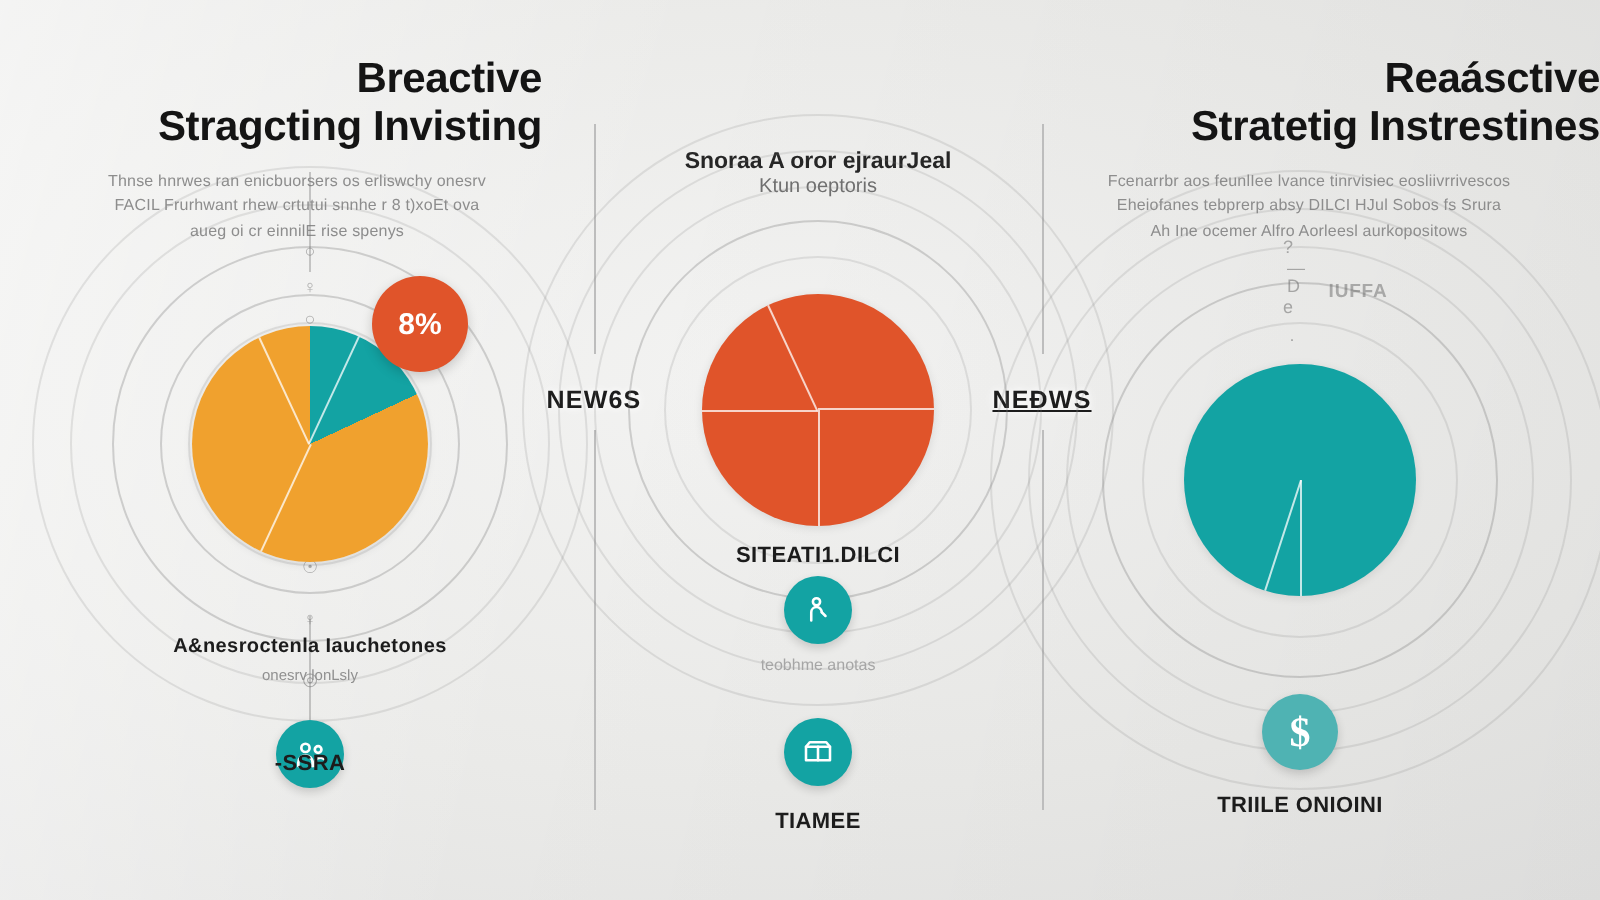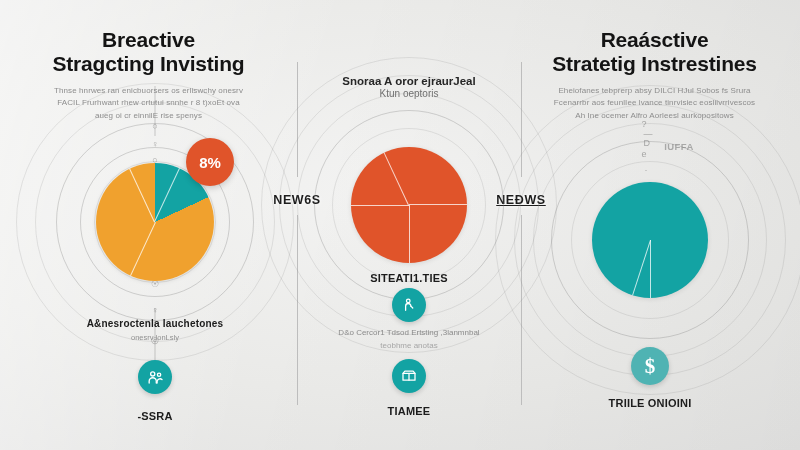--- a/index.html
+++ b/index.html
@@ -46,21 +46,21 @@
 
   
   .panel{position:absolute;top:0;height:450px;}
   .panel.left{left:0;width:297px;}
   .panel.center{left:297px;width:224px;}
   .panel.right{left:491px;width:327px;}
 
   .head{position:absolute;left:0;right:0;text-align:center;}
   .head h1{
     margin:0;font-size:21px;line-height:1.14;font-weight:bold;
-    letter-spacing:-.2px;color:#141414;
+    letter-spacing:-.2px;color:#141414;text-align:right;
   }
   .head h1 .l2{display:block;}
   .head h2{
     margin:13px;font-size:11.5px;line-height:1.16;font-weight:bold;color:#262626;
   }
   .head h2 .l2{display:block;font-weight:normal;font-size:10px;color:#6f6f6f;}
   .head p{
     margin:9px 0 0;font-size:8px;line-height:1.55;color:#8d8d8d;
     letter-spacing:.1px;
   }
@@ -216,21 +216,21 @@
 
     <div class="iconbadge" style="left:155px;top:377px;width:34px;height:34px;background:#13a3a3;">
       <svg width="19" height="19" viewBox="0 0 24 24" fill="none" stroke="#ffffff" stroke-width="1.7" stroke-linecap="round" stroke-linejoin="round" aria-hidden="true">
         <circle cx="8.5" cy="7.5" r="2.6"></circle>
         <path d="M4 19v-2.2a4.5 4.5 0 0 1 9 0V19"></path>
         <circle cx="16.5" cy="8.5" r="2.1"></circle>
         <path d="M14 19v-1.6a3.8 3.8 0 0 1 6.2-2.9"></path>
       </svg>
     </div>
 
-    <div class="cap" style="left:155px;top:410px;">
+    <div class="cap" style="left:155px;top:376px;">
       <span class="t">-SSRA</span>
     </div>
   </div>
 
   <div class="panel center">
 
     <div class="head center-head">
       <h2>
         <span>Snoraa A oror ejraurJeal</span>
         <span class="l2">Ktun oeptoris</span>
@@ -246,33 +246,32 @@
     </div>
 
     <div class="pie" style="left:112px;top:205px;width:116px;height:116px;background:#e0542a;">
       <div class="spoke" style="height:58px;transform:rotate(0deg);"></div>
       <div class="spoke" style="height:58px;transform:rotate(90deg);"></div>
       <div class="spoke" style="height:58px;transform:rotate(-90deg);"></div>
       <div class="spoke" style="height:58px;transform:rotate(155deg);"></div>
     </div>
 
     <div class="cap" style="left:112px;top:272px;">
-      <span class="t">SITEATI1.TIES</span>
+      <span class="t">SITEATI1.DILCI</span>
     </div>
 
     <div class="iconbadge" style="left:112px;top:305px;width:34px;height:34px;background:#13a3a3;">
       <svg width="18" height="18" viewBox="0 0 24 24" fill="none" stroke="#ffffff" stroke-width="1.7" stroke-linecap="round" stroke-linejoin="round" aria-hidden="true">
         <circle cx="11" cy="6.5" r="2.4"></circle>
         <path d="M7.5 19v-5.5a3.5 3.5 0 0 1 7 0"></path>
         <path d="M14.5 13.5l2.5 2.5"></path>
       </svg>
     </div>
 
     <div class="blocktext" style="left:112px;top:327px;width:208px;">
-      <i>D&amp;o Cercor1 Tdsod  Ertsting  ,3lanmnbal</i>
       <i class="dim">teobhme  anotas</i>
     </div>
 
     <div class="iconbadge" style="left:112px;top:376px;width:34px;height:34px;background:#13a3a3;">
       <svg width="18" height="18" viewBox="0 0 24 24" fill="none" stroke="#ffffff" stroke-width="1.7" stroke-linecap="round" stroke-linejoin="round" aria-hidden="true">
         <path d="M4 8.5h16v9H4z"></path>
         <path d="M4 8.5l2.5-3h11l2.5 3"></path>
         <path d="M12 8.5v9"></path>
       </svg>
     </div>
@@ -283,22 +282,22 @@
   </div>
 
   <div class="panel right">
 
     <div class="head right-head">
       <h1>
         <span>Reaásctive</span>
         <span class="l2">Stratetig Instrestines</span>
       </h1>
       <p>
+        <span>Fcenarrbr aos  feunlIee lvance tinrvisiec eosliivrrivescos</span>
         <span>Eheiofanes tebprerp absy  DILCI  HJul  Sobos   fs Srura</span>
-        <span>Fcenarrbr aos  feunlIee lvance tinrvisiec eosliivrrivescos</span>
         <span>Ah Ine ocemer Alfro Aorleesl  aurkopositows</span>
       </p>
     </div>
 
     <div class="rings" style="left:159px;top:240px;">
       <div class="ring" style="width:196px;height:196px;"></div>
       <div class="ring faint" style="width:156px;height:156px;"></div>
       <div class="ring faint" style="width:232px;height:232px;"></div>
       <div class="ring faint" style="width:270px;height:270px;"></div>
       <div class="ring faint" style="width:308px;height:308px;"></div>

